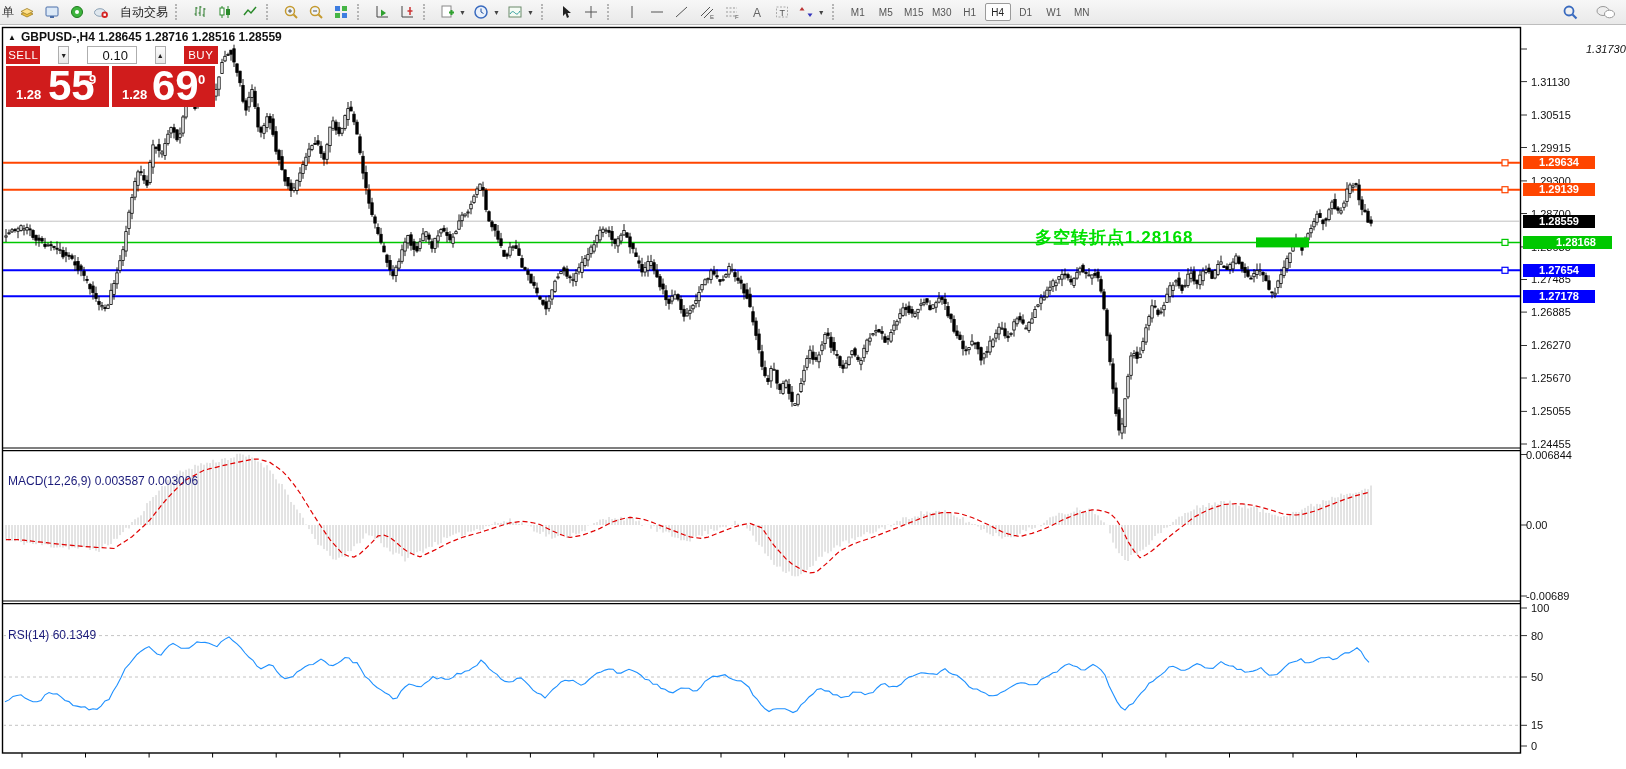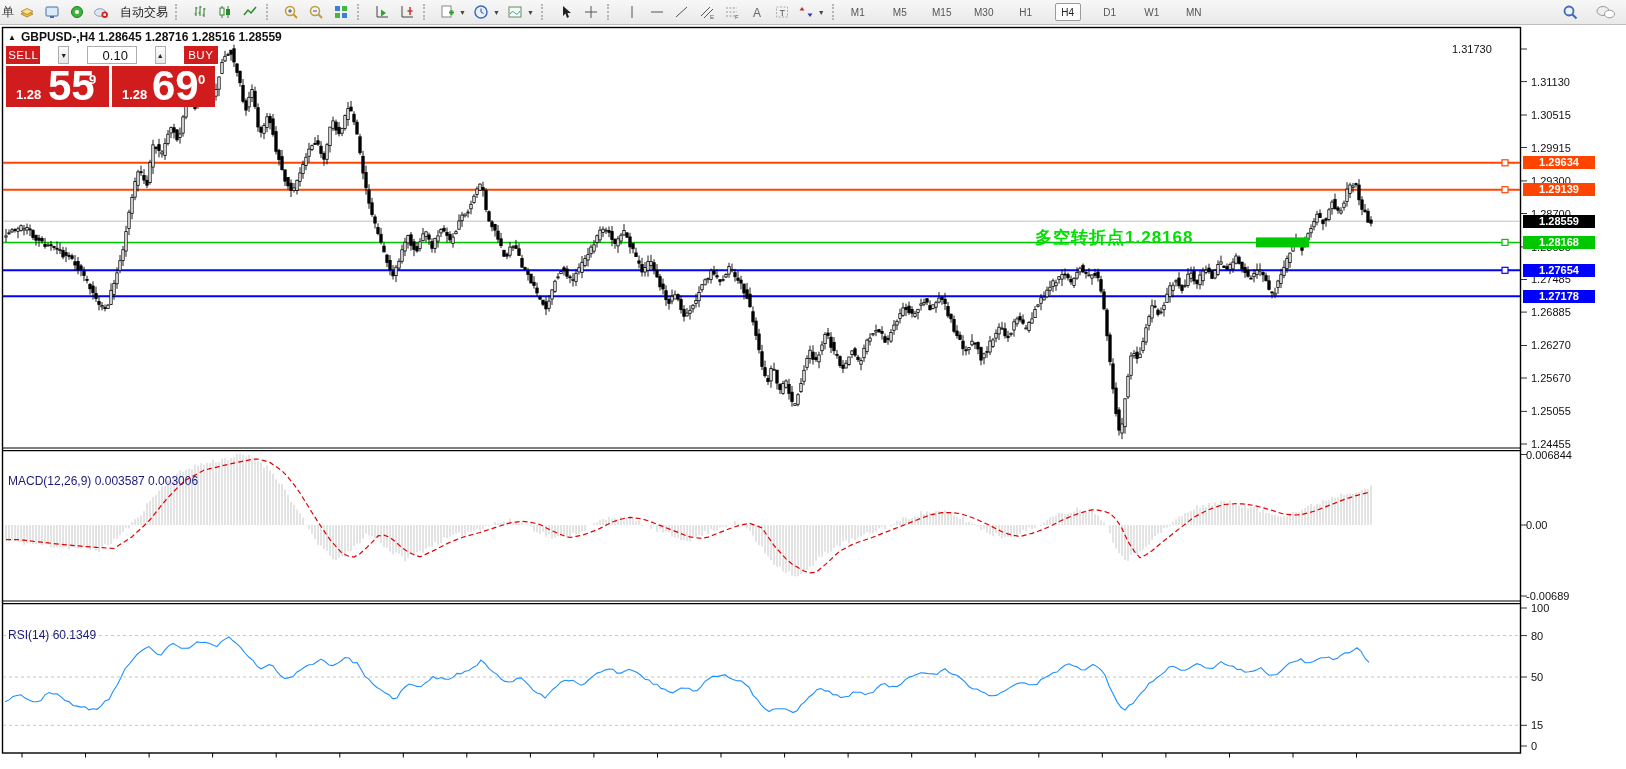--- a/index.html
+++ b/index.html
@@ -268,21 +268,21 @@
   <span class="tbtn">
     <span>
         <svg width="16" height="16">
           <path d="M4 3l2.5 3.5H1.5z" fill="#b33"></path>
           <path d="M12 13l-2.5-3.5h5z" fill="#33b"></path>
         </svg>
       </span>
     <span class="caret">▼</span>
   </span>
   <span class="grip"></span>
-  <span id="tf-group" style="display:flex;align-items:center;gap:16px;">
+  <span id="tf-group" style="display:flex;align-items:center;gap:2px;">
       <span class="tbtn tf">M1</span>
       <span class="tbtn tf">M5</span>
       <span class="tbtn tf">M15</span>
       <span class="tbtn tf">M30</span>
       <span class="tbtn tf">H1</span>
       <span class="tbtn tf active">H4</span>
       <span class="tbtn tf">D1</span>
       <span class="tbtn tf">W1</span>
       <span class="tbtn tf">MN</span>
     </span>
@@ -1766,21 +1766,21 @@
         <span class="pb-big">69</span>
         <span class="pb-sup">0</span>
       </div>
     </div>
   </div>
 
   <div class="annotation" style="left:1035px;top:226px;">多空转折点1.28168</div>
   <div class="ind-label" style="left:8px;top:452px;">MACD(12,26,9) 0.003587 0.003006</div>
   <div class="ind-label" style="left:8px;top:606px;">RSI(14) 60.1349</div>
   <div id="gen-labels">
-      <div class="axis-label" style="left: 1452px; top: 43px;">1.31730</div>
+      <div class="axis-label" style="left: 1586px; top: 43px; font-style: italic;">1.31730</div>
       <div class="axis-label" style="left: 1531px; top: 75.5776px;">1.31130</div>
       <div class="axis-label" style="left: 1531px; top: 108.97px;">1.30515</div>
       <div class="axis-label" style="left: 1531px; top: 141.547px;">1.29915</div>
       <div class="axis-label" style="left: 1531px; top: 174.939px;">1.29300</div>
       <div class="axis-label" style="left: 1531px; top: 207.517px;">1.28700</div>
       <div class="axis-label" style="left: 1531px; top: 240.909px;">1.28085</div>
       <div class="axis-label" style="left: 1531px; top: 273.487px;">1.27485</div>
       <div class="axis-label" style="left: 1531px; top: 306.064px;">1.26885</div>
       <div class="axis-label" style="left: 1531px; top: 339.456px;">1.26270</div>
       <div class="axis-label" style="left: 1531px; top: 372.034px;">1.25670</div>
@@ -1811,18 +1811,18 @@
       <div class="date-label" style="left: 866.7px; top: 0px;">16 Dec 23:00</div>
       <div class="date-label" style="left: 930.25px; top: 0px;">19 Dec 12:00</div>
       <div class="date-label" style="left: 993.8px; top: 0px;">24 Dec 04:00</div>
       <div class="date-label" style="left: 1057.35px; top: 0px;">27 Dec 16:00</div>
       <div class="date-label" style="left: 1120.9px; top: 0px;">2 Jan 04:00</div>
       <div class="date-label" style="left: 1184.45px; top: 0px;">6 Jan 23:00</div>
       <div class="date-label" style="left: 1248px; top: 0px;">9 Jan 12:00</div>
       <div class="date-label" style="left: 1311.55px; top: 0px;">14 Jan 04:00</div>
       <div class="badge" style="top: 156.304px; background: rgb(255, 69, 0);">1.29634</div>
       <div class="badge" style="top: 183.181px; background: rgb(255, 69, 0);">1.29139</div>
-      <div class="badge" style="top: 235.902px; background: rgb(0, 200, 0);">1.28168</div>
+      <div class="badge" style="top: 235.902px; background: rgb(0, 200, 0); padding-left: 17px;">1.28168</div>
       <div class="badge" style="top: 263.81px; background: rgb(0, 0, 255);">1.27654</div>
       <div class="badge" style="top: 289.655px; background: rgb(0, 0, 255);">1.27178</div>
       <div class="badge" style="top: 214.673px; background: rgb(0, 0, 0);">1.28559</div>
     </div>
 </div>
 
 </body></html>

